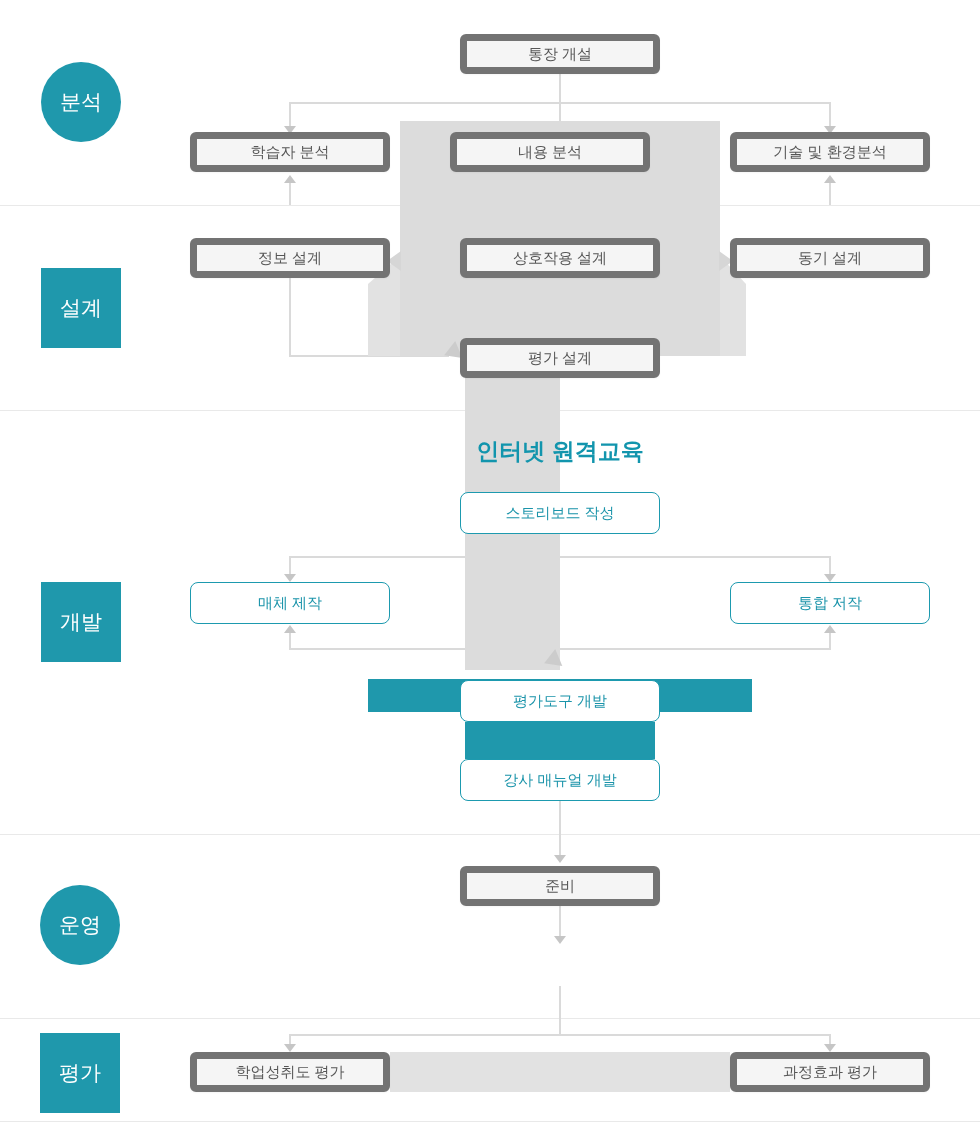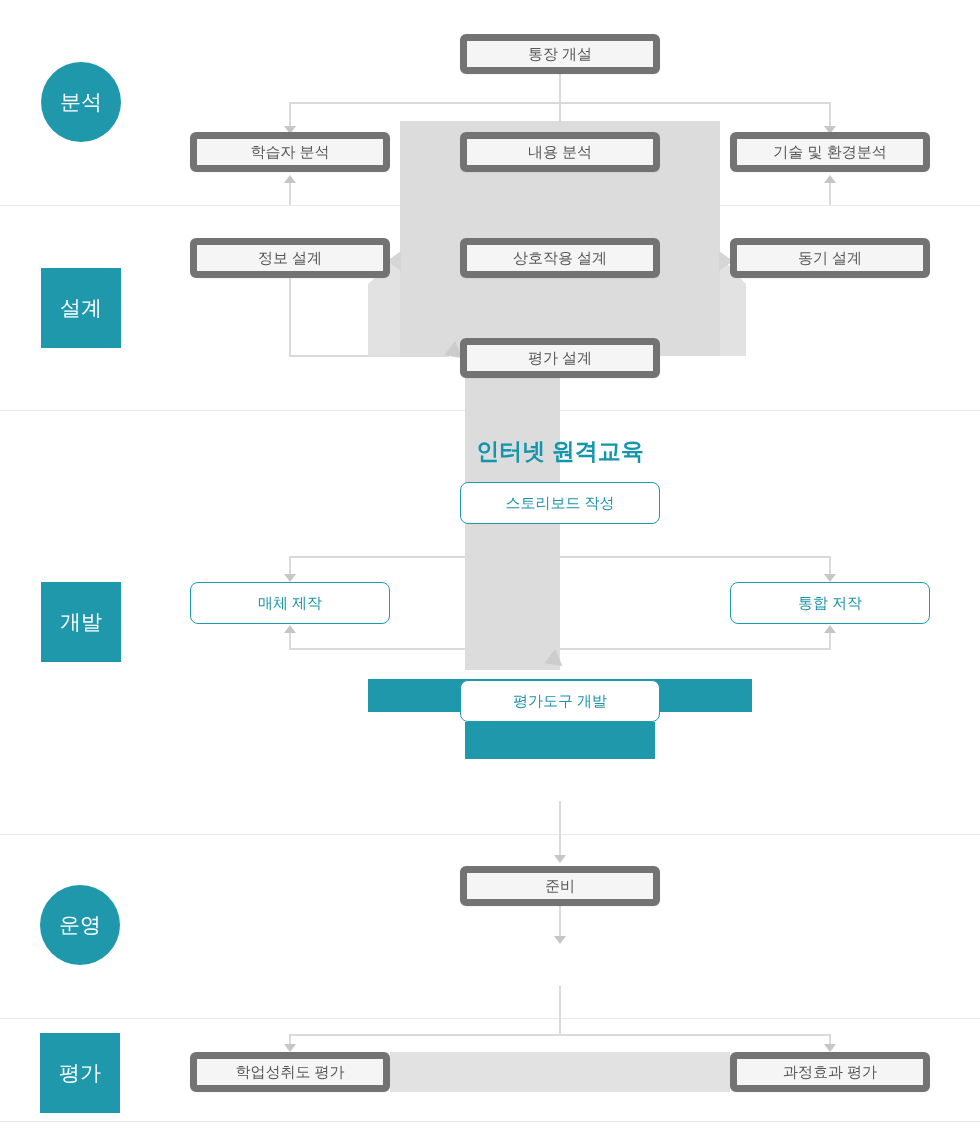--- a/index.html
+++ b/index.html
@@ -120,36 +120,37 @@
   <div class="stage circle" style="left:40px;top:885px">
       <span>운영</span>
     </div>
   <div class="stage" style="left:40px;top:1033px">
       <span>평가</span>
     </div>
 
   <div class="node gray-node" style="left:460px;top:34px">통장 개설</div>
 
   <div class="node gray-node" style="left:190px;top:132px">학습자 분석</div>
-  <div class="node gray-node" style="left:460px;top:132px">내용 분석</div>
+  <div class="node gray-node" style="left:450px;top:132px">내용 분석</div>
   <div class="node gray-node" style="left:730px;top:132px">기술 및 환경분석</div>
 
   <div class="node gray-node" style="left:190px;top:238px">정보 설계</div>
   <div class="node gray-node" style="left:460px;top:238px">상호작용 설계</div>
   <div class="node gray-node" style="left:730px;top:238px">동기 설계</div>
 
   <div class="node gray-node" style="left:460px;top:338px">평가 설계</div>
 
   <div class="flow-title">인터넷 원격교육</div>
 
-  <div class="node teal-node" style="left:460px;top:482px">스토리보드 작성</div>
+  <div class="node teal-node" style="left:460px;top:492px">스토리보드 작성</div>
 
   <div class="node teal-node" style="left:190px;top:582px">매체 제작</div>
   <div class="node teal-node" style="left:730px;top:582px">통합 저작</div>
 
   <div class="node teal-node" style="left:460px;top:680px">평가도구 개발</div>
+  <div class="node teal-node" style="left:460px;top:759px">강사 매뉴얼 개발</div>
 
   <div class="node gray-node" style="left:460px;top:866px">준비</div>
 
   <div class="node gray-node" style="left:190px;top:1052px">학업성취도 평가</div>
   <div class="node gray-node" style="left:730px;top:1052px">과정효과 평가</div>
 
 </div>
 
 </body></html>

